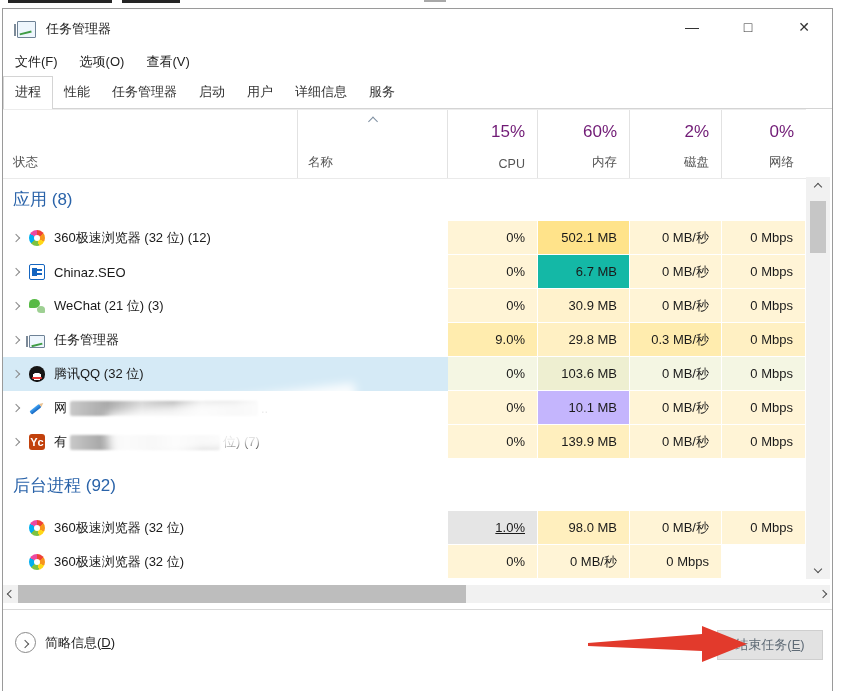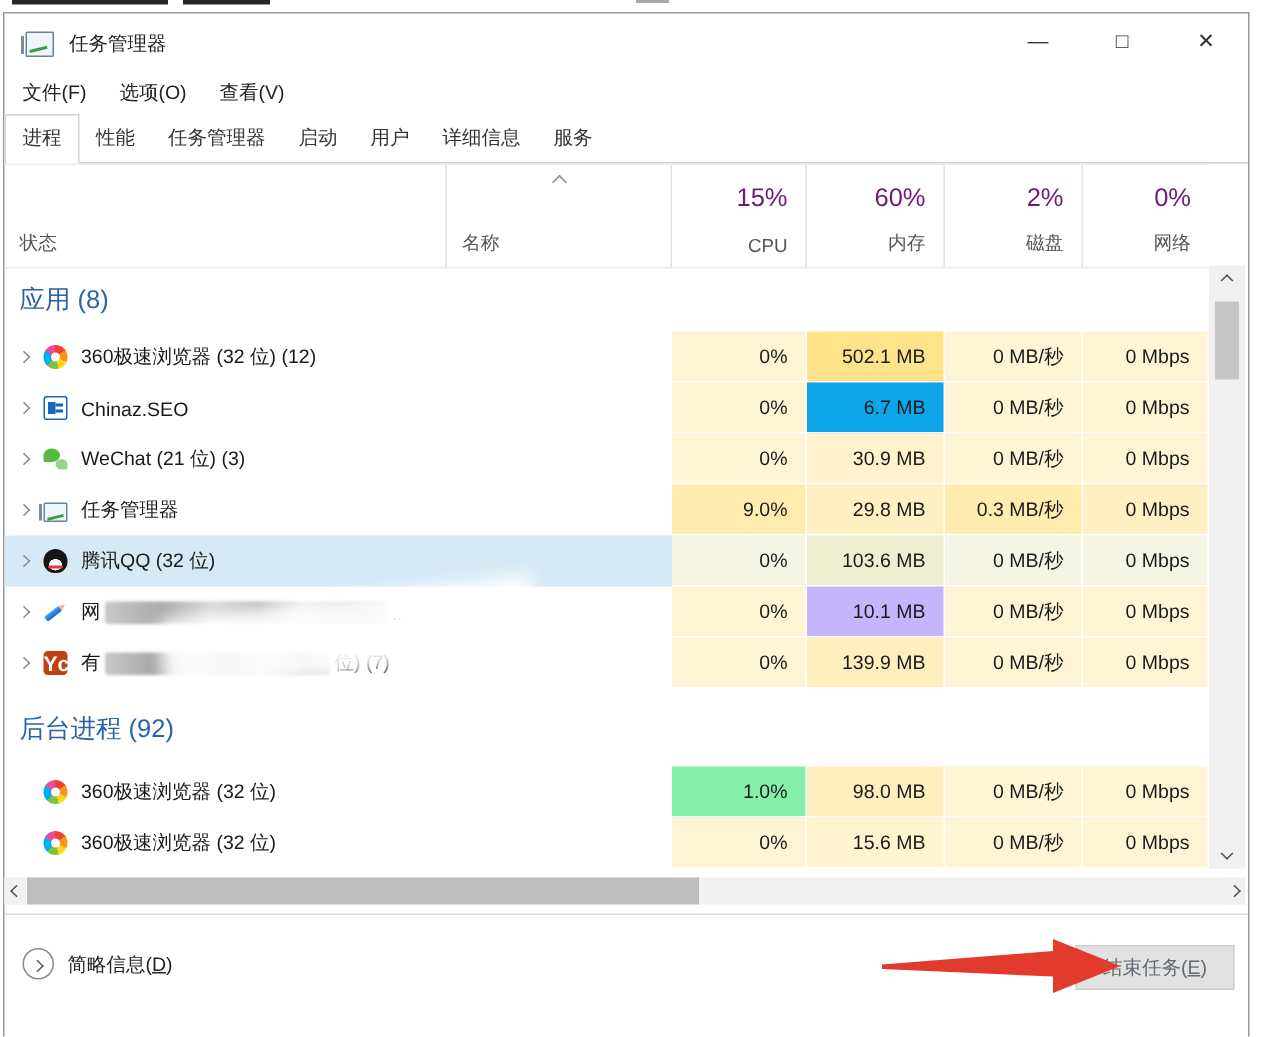--- a/index.html
+++ b/index.html
@@ -65,21 +65,21 @@
   .ic-wechat::before{content:"";position:absolute;left:0;top:1px;width:11px;height:9px;border-radius:50% 50% 50% 12%;background:#57ba45;}
   .ic-wechat::after{content:"";position:absolute;right:0;bottom:1px;width:8px;height:7px;border-radius:50% 50% 14% 50%;background:#9ed093;}
   .ic-taskmgr{background:#eef6fd;border:1px solid #6e8296;border-radius:1px;box-sizing:border-box;height:13px;margin-top:2px;}
   .ic-taskmgr::before{content:"";position:absolute;left:1px;top:4px;width:11px;height:4px;border-bottom:2px solid #3f9c46;transform:rotate(-14deg);}
   .ic-taskmgr::after{content:"";position:absolute;left:-4px;top:0px;width:2px;height:11px;background:#7d8b99;}
   .ic-qq{border-radius:50% 50% 46% 46%;background:radial-gradient(ellipse 46% 40% at 50% 66%,#ffffff 0 58%,#151515 60%);}
   .ic-qq::after{content:"";position:absolute;left:3px;bottom:3px;width:10px;height:2.5px;background:#e53935;border-radius:2px;}
   .ic-pencil{transform:rotate(-38deg);}
   .ic-pencil::before{content:"";position:absolute;left:0;top:6px;width:12px;height:4px;background:linear-gradient(#42a5f5,#1565c0);border-radius:1px;}
   .ic-pencil::after{content:"";position:absolute;left:12px;top:6px;border-left:4px solid #e9c08f;border-top:2px solid transparent;border-bottom:2px solid transparent;}
-  .ic-youdao{background:#c2410c;border-radius:3px;color:#fff;font-size:14px;font-weight:bold;text-align:center;line-height:16px;}
+  .ic-youdao{background:#c2410c;border-radius:3px;color:#fff;font-size:11px;font-weight:bold;text-align:center;line-height:16px;}
   
   .vscroll{position:absolute;left:803px;top:168px;width:24px;height:402px;background:#f1f1f1;}
   .sb-arrow{position:absolute;left:0;width:24px;height:20px;display:flex;align-items:center;justify-content:center;background:#f1f1f1;}
   .sb-arrow .chev{border-color:#4d4d4d;}
   .vthumb{position:absolute;left:4px;top:24px;width:16px;height:52px;background:#c6c6c6;}
   .hscroll{position:absolute;left:0;top:576px;width:827px;height:18px;background:#f1f1f1;}
   .hthumb{position:absolute;left:15px;top:0;height:18px;width:448px;background:#bdbdbd;}
   .hs-arrow{position:absolute;top:0;width:15px;height:18px;display:flex;align-items:center;justify-content:center;background:#f1f1f1;}
   .hs-arrow .chev{border-color:#4d4d4d;}
   
@@ -187,21 +187,21 @@
       <div class="row">
         <div class="c name-cell">
           <div class="chev-box">
             <span class="chev"></span>
           </div>
           <div class="ic ic-seo"></div>
           <div class="nm">Chinaz.SEO</div>
         </div>
         <div class="c status-cell"></div>
         <div class="val" style="background: rgb(255, 244, 214);">0%</div>
-        <div class="val" style="background: #0ea5e9;">6.7 MB</div>
+        <div class="val" style="background: #14b8a6;">6.7 MB</div>
         <div class="val" style="background: rgb(255, 244, 214);">0 MB/秒</div>
         <div class="val" style="background: rgb(255, 244, 214);">0 Mbps</div>
       </div>
       <div class="row">
         <div class="c name-cell">
           <div class="chev-box">
             <span class="chev"></span>
           </div>
           <div class="ic ic-wechat"></div>
           <div class="nm">WeChat (21 位) (3)</div>
@@ -282,34 +282,33 @@
         <div class="val" style="background: rgb(255, 250, 233);"></div>
         <div class="val" style="background: rgb(255, 250, 233);"></div>
       </div>
       <div class="row">
         <div class="c name-cell">
           <div class="chev-box"></div>
           <div class="ic ic-360"></div>
           <div class="nm">360极速浏览器 (32 位)</div>
         </div>
         <div class="c status-cell"></div>
-        <div class="val" style="background: #86efac;">1.0%</div>
+        <div class="val" style="background: #e5e5e5; text-decoration: underline;">1.0%</div>
         <div class="val" style="background: rgb(255, 239, 190);">98.0 MB</div>
         <div class="val" style="background: rgb(255, 244, 214);">0 MB/秒</div>
         <div class="val" style="background: rgb(255, 244, 214);">0 Mbps</div>
       </div>
       <div class="row">
         <div class="c name-cell">
           <div class="chev-box"></div>
           <div class="ic ic-360"></div>
           <div class="nm">360极速浏览器 (32 位)</div>
         </div>
         <div class="c status-cell"></div>
         <div class="val" style="background: rgb(255, 244, 214);">0%</div>
-        <div class="val" style="background: rgb(255, 243, 208);">15.6 MB</div>
         <div class="val" style="background: rgb(255, 244, 214);">0 MB/秒</div>
         <div class="val" style="background: rgb(255, 244, 214);">0 Mbps</div>
       </div>
     </div>
 
   <div class="vscroll">
     <div class="sb-arrow" style="top:0;">
         <span class="chev" style="transform:rotate(-135deg);"></span>
       </div>
     <div class="vthumb"></div>

